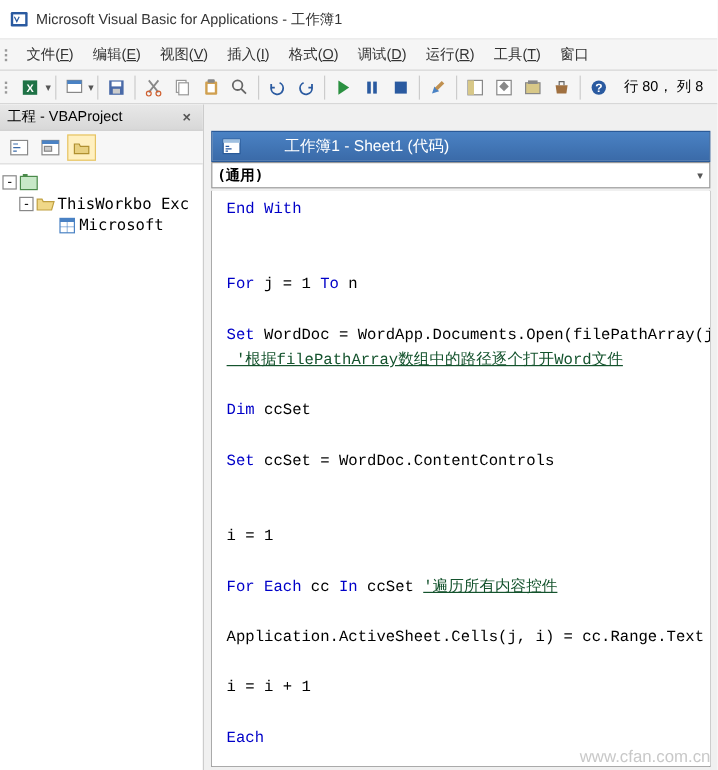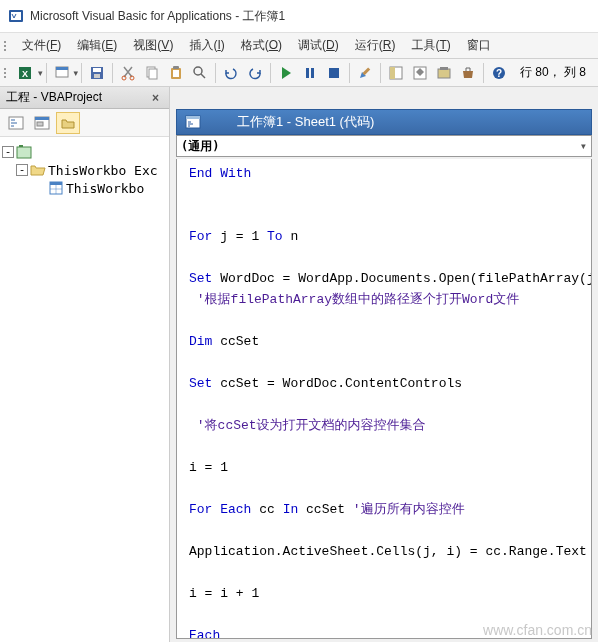--- a/index.html
+++ b/index.html
@@ -31,21 +31,21 @@
 .tree-row .lbl { white-space: nowrap; }
 .indent1 { padding-left: 14px; }
 .indent3 { padding-left: 46px; }
 .code-area { flex: 1; display: flex; flex-direction: column; background: #f0f0f0; overflow: hidden; }
 .code-title { height: 26px; background: linear-gradient(#4a82c4,#3a6aa8); color: #fff; display: flex; align-items: center; padding: 0 8px; font-size: 13px; margin: 22px 6px 0 6px; border: 1px solid #2a5a98; gap: 30px; }
 .code-title .cicon { width: 16px; height: 16px; margin-right: 6px; }
 .dropdown-row { height: 24px; display: flex; margin: 0 6px; }
 .dropdown-row select, .dropdown-row .ddbox { flex: 1; height: 22px; border: 1px solid #999; background: #fff; font-size: 12px; padding: 0 4px; font-family: "SimSun",monospace; }
 .code-body { flex: 1; background: #fff; margin: 0 6px 6px 6px; border: 1px solid #999; border-top: none; overflow: auto; padding: 4px 0 4px 12px; font-family: "SimSun","NSimSun","Courier New",monospace; font-size: 13px; line-height: 21px; white-space: pre; position: relative; }
 .kw { color: #0000c8; }
-.cmt { color: #4c1d95; }
+.cmt { color: #14532d; text-decoration: underline; }
 .watermark { position: absolute; right: 6px; bottom: 4px; font-size: 14px; color: #c8c8c8; font-family: Arial; }
 </style>
 </head>
 <body>
 
 <div class="titlebar">
   <span class="app-icon">
     <svg viewBox="0 0 16 16">
         <rect x="1" y="2" width="14" height="12" fill="#2a5aa0" rx="1"></rect>
         <rect x="3" y="4" width="10" height="8" fill="#fff"></rect>
@@ -248,21 +248,21 @@
         <span class="lbl">ThisWorkbo Exc</span>
       </div>
       <div class="tree-row indent3">
         <span class="ticon">
             <svg width="16" height="16" viewBox="0 0 16 16">
               <rect x="2" y="2" width="12" height="12" fill="#fff" stroke="#4a82c4"></rect>
               <rect x="2" y="2" width="12" height="3" fill="#4a82c4"></rect>
               <path d="M2 9 L14 9 M8 5 L8 14" stroke="#4a82c4" stroke-width="0.5"></path>
             </svg>
           </span>
-        <span class="lbl">ThisWorkbo</span>
+        <span class="lbl">Microsoft</span>
       </div>
     </div>
   </div>
 
   <div class="code-area">
     <div class="code-title">
       <span class="cicon"><svg viewBox="0 0 16 16">
             <rect x="1" y="2" width="14" height="12" fill="#fff" stroke="#2a5a98"></rect>
             <rect x="1" y="2" width="14" height="3" fill="#a0c0e0"></rect>
             <path d="M3 8 L6 8 M3 10 L8 10 M3 12 L5 12" stroke="#2a5aa0"></path>
@@ -280,21 +280,20 @@
 
 <span class="kw">For</span> j = 1 <span class="kw">To</span> n
 
 <span class="kw">Set</span> WordDoc = WordApp.Documents.Open(filePathArray(j))
 <span class="cmt"> '根据filePathArray数组中的路径逐个打开Word文件</span>
 
 <span class="kw">Dim</span> ccSet
 
 <span class="kw">Set</span> ccSet = WordDoc.ContentControls
 
-<span class="cmt"> '将ccSet设为打开文档的内容控件集合</span>
 
 i = 1
 
 <span class="kw">For Each</span> cc <span class="kw">In</span> ccSet <span class="cmt">'遍历所有内容控件</span>
 
 Application.ActiveSheet.Cells(j, i) = cc.Range.Text 
 
 i = i + 1
 
 <span class="kw">Each</span>

